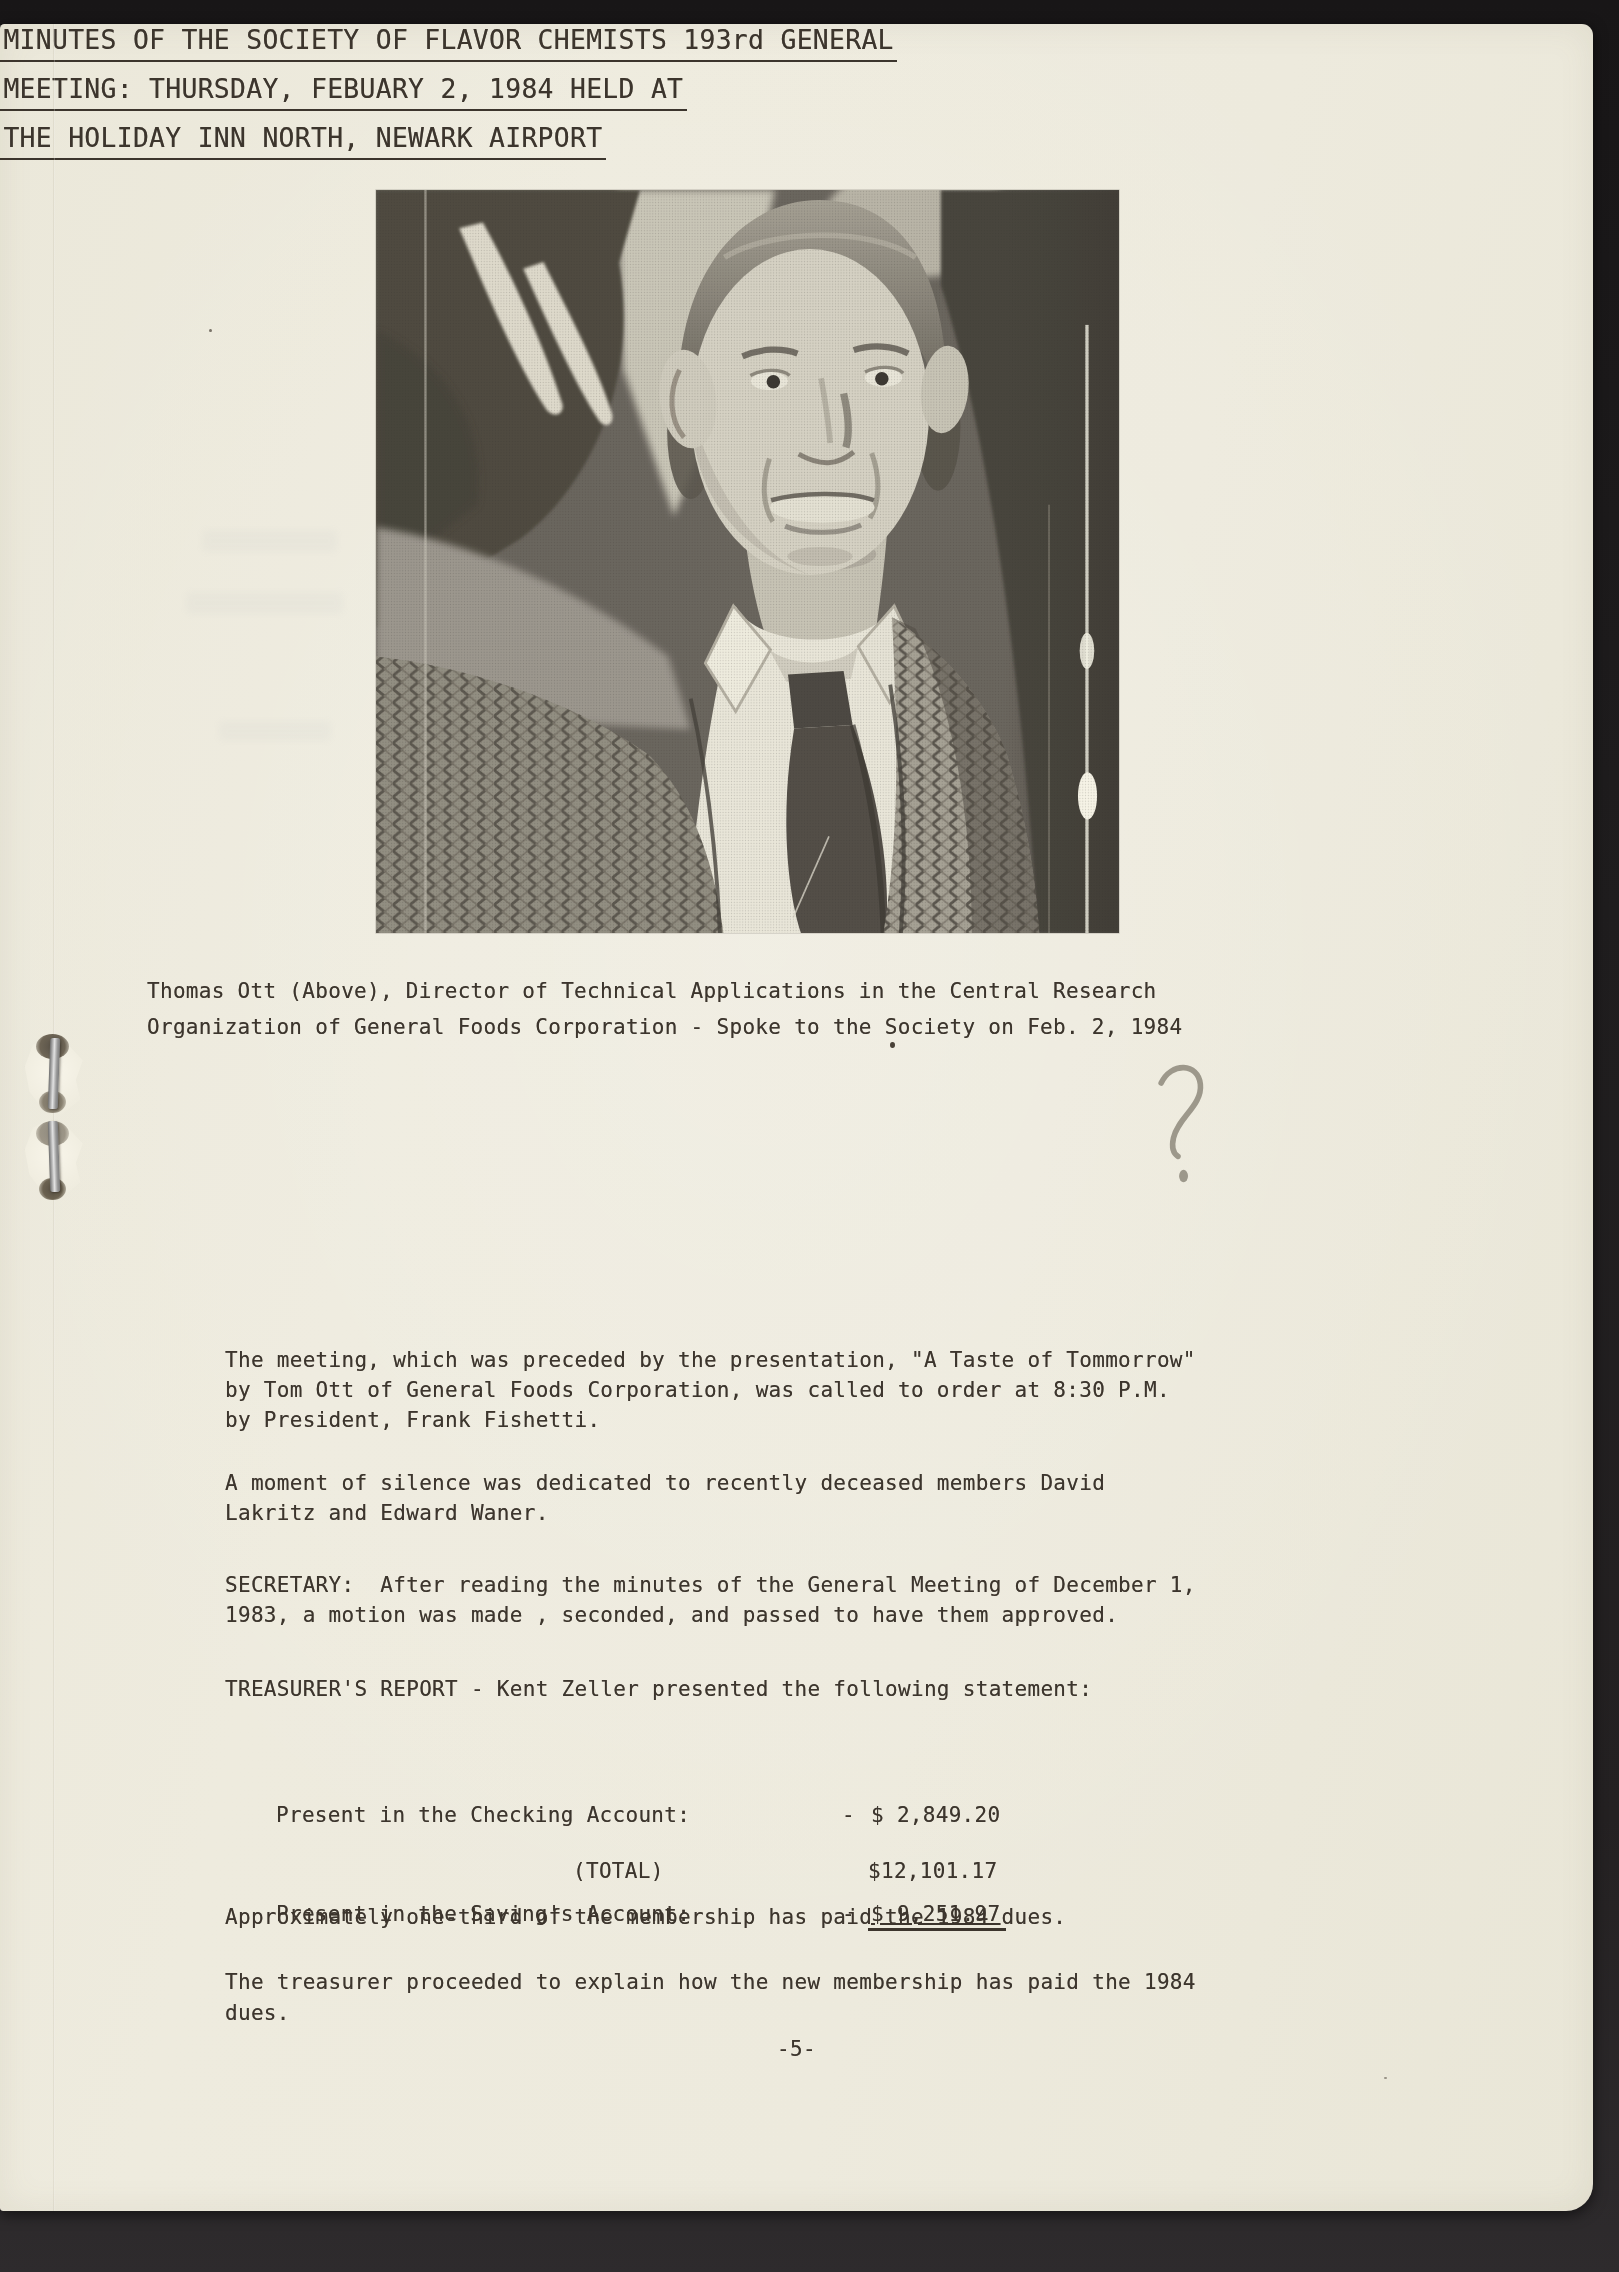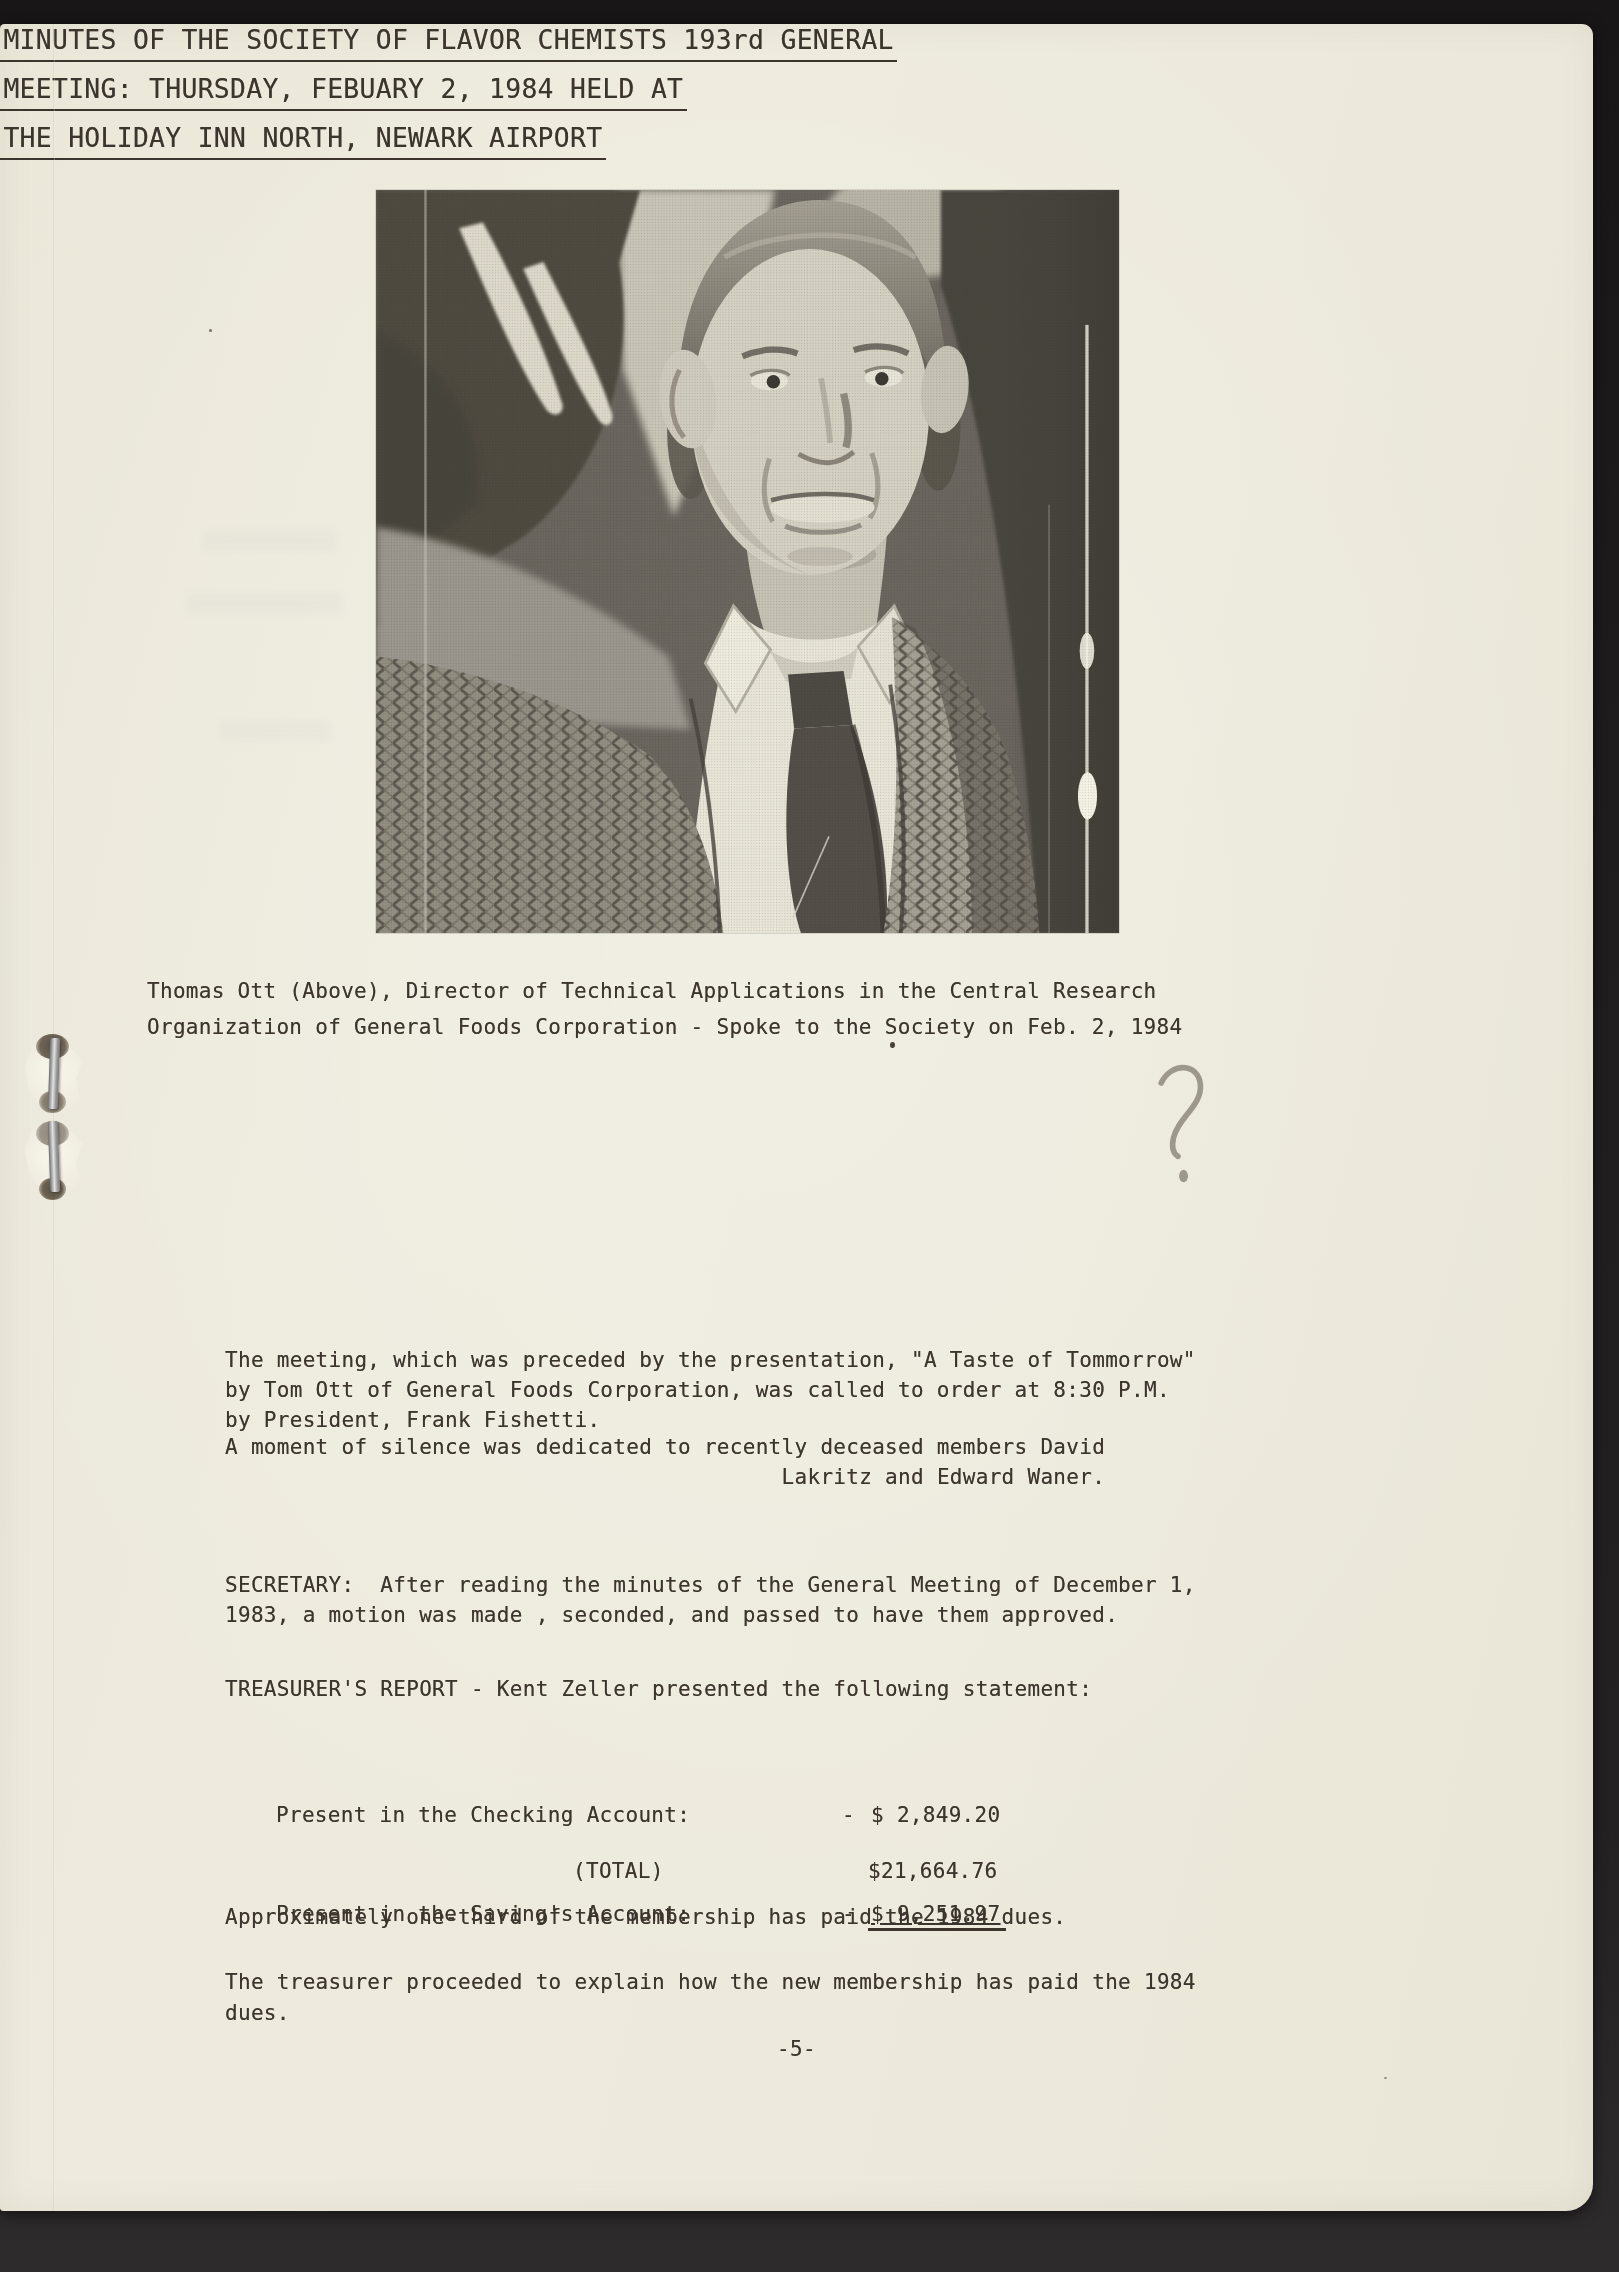--- a/index.html
+++ b/index.html
@@ -80,21 +80,21 @@
   .heading .h-line span{
     display:inline-block;
     border-bottom:2.8px solid var(--ink);
     padding:0 3.4px 5px 3.4px;
     letter-spacing:0.3px;
     white-space:pre;
     text-shadow:0 0 0.6px rgba(60,53,45,0.6);
   }
   .para{line-height:30px;}
   .p1{left:225px; top:1321px;}
-  .p2{left:225px; top:1408px;text-align:right;}
+  .p2{left:225px; top:1444px;}
   .p3{left:225px; top:1546px;}
   .p4{left:225px; top:1650px;}
   .accounts{left:276px; top:1709px; line-height:33px;}
   .acct-row .lbl{display:inline-block;width:566px;}
   .acct-row .dash{display:inline-block;width:29px;}
   .acct-row .uline{
     border-bottom:3.4px solid var(--ink);
     padding:0 5.6px 2.8px 3.4px; margin-left:-3.4px;text-decoration:underline;
   }
   .total-row{left:573px; top:1815px;}
@@ -276,21 +276,21 @@
   <div class="type para p3">SECRETARY:  After reading the minutes of the General Meeting of December 1,
 1983, a motion was made , seconded, and passed to have them approved.</div>
 
   <div class="type para p4">TREASURER'S REPORT - Kent Zeller presented the following statement:</div>
 
   <div class="type accounts">
     <div class="acct-row"><span class="lbl">Present in the Checking Account:</span><span class="dash">-</span><span>$ 2,849.20</span></div>
     <div class="acct-row"><span class="lbl">Present in the Saving's Account:</span><span class="dash">-</span><span class="uline">$ 9,251.97</span></div>
   </div>
 
-  <div class="type total-row"><span class="lbl">(TOTAL)</span><span>$21,664.76</span></div>
+  <div class="type total-row"><span class="lbl">(TOTAL)</span><span>$12,101.17</span></div>
 
   <div class="type dues">Approximately one-third of the membership has paid the 1984 dues.</div>
 
   <div class="type explain">The treasurer proceeded to explain how the new membership has paid the 1984
 dues.</div>
 
   <div class="type pagenum">-5-</div>
 
 </div>
 

